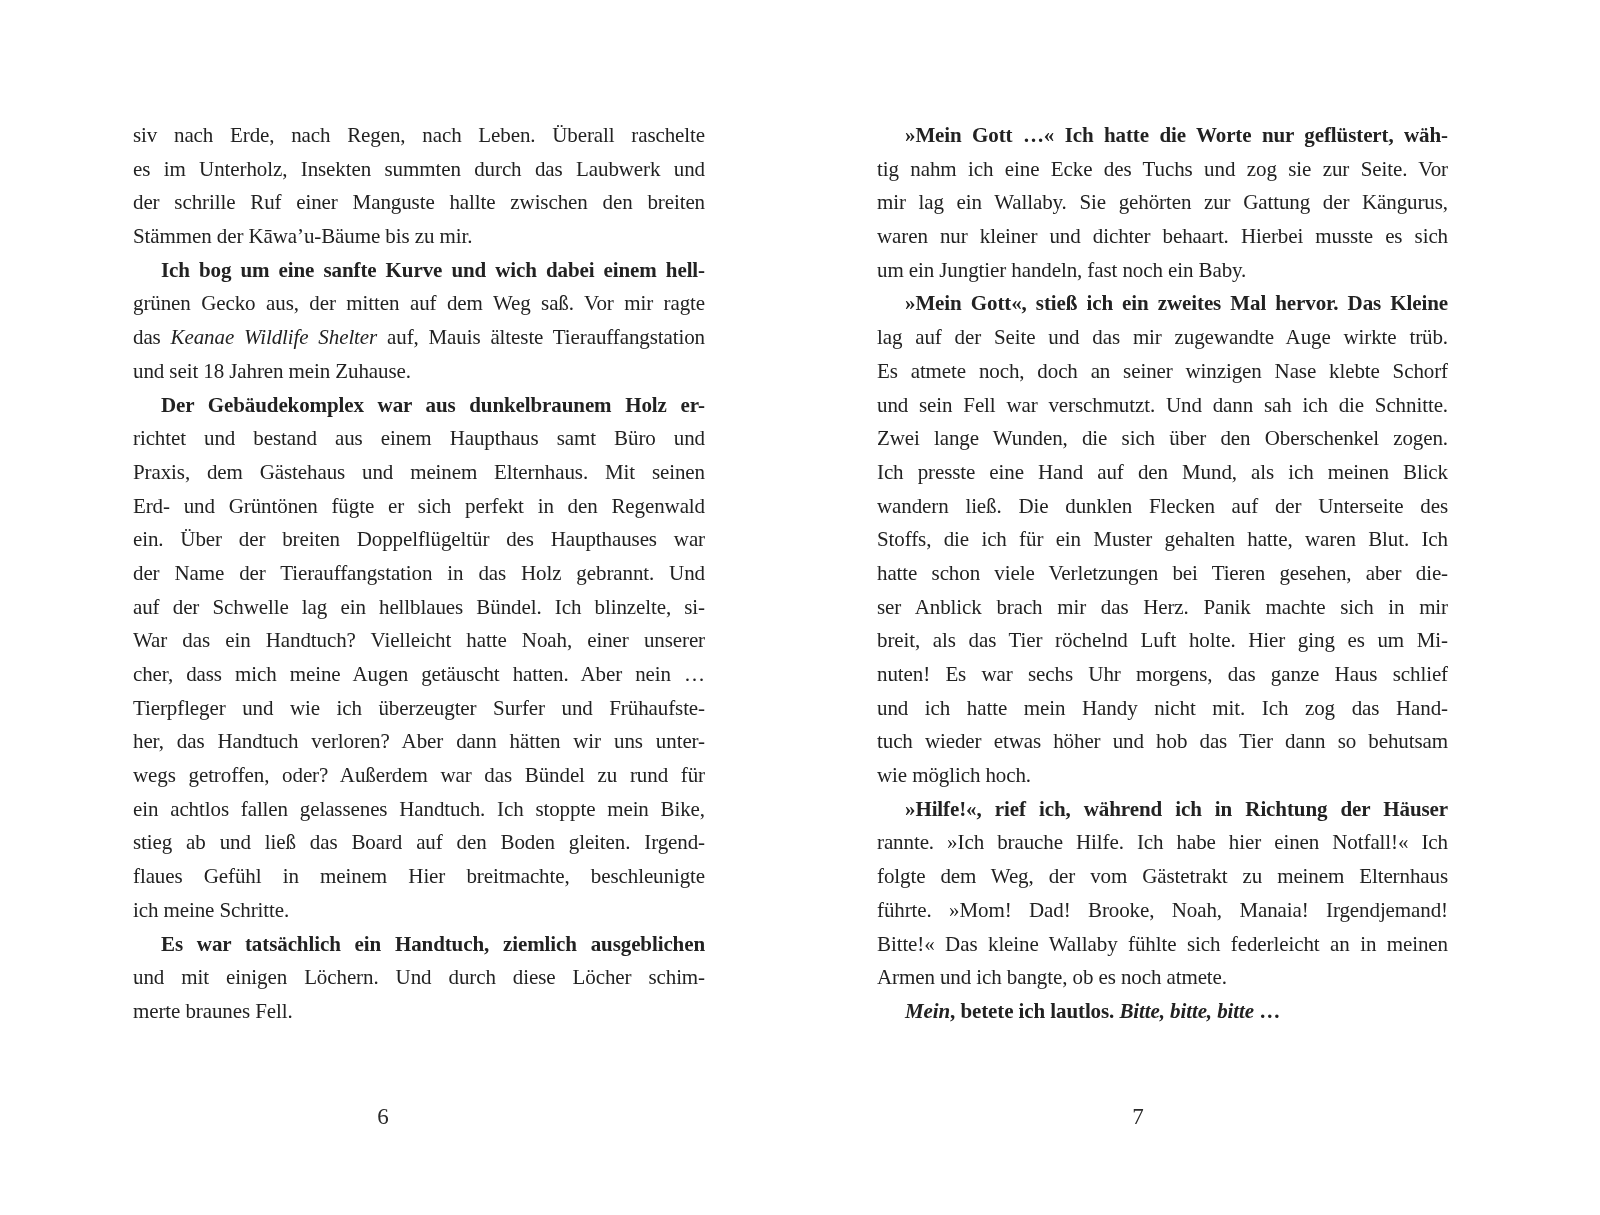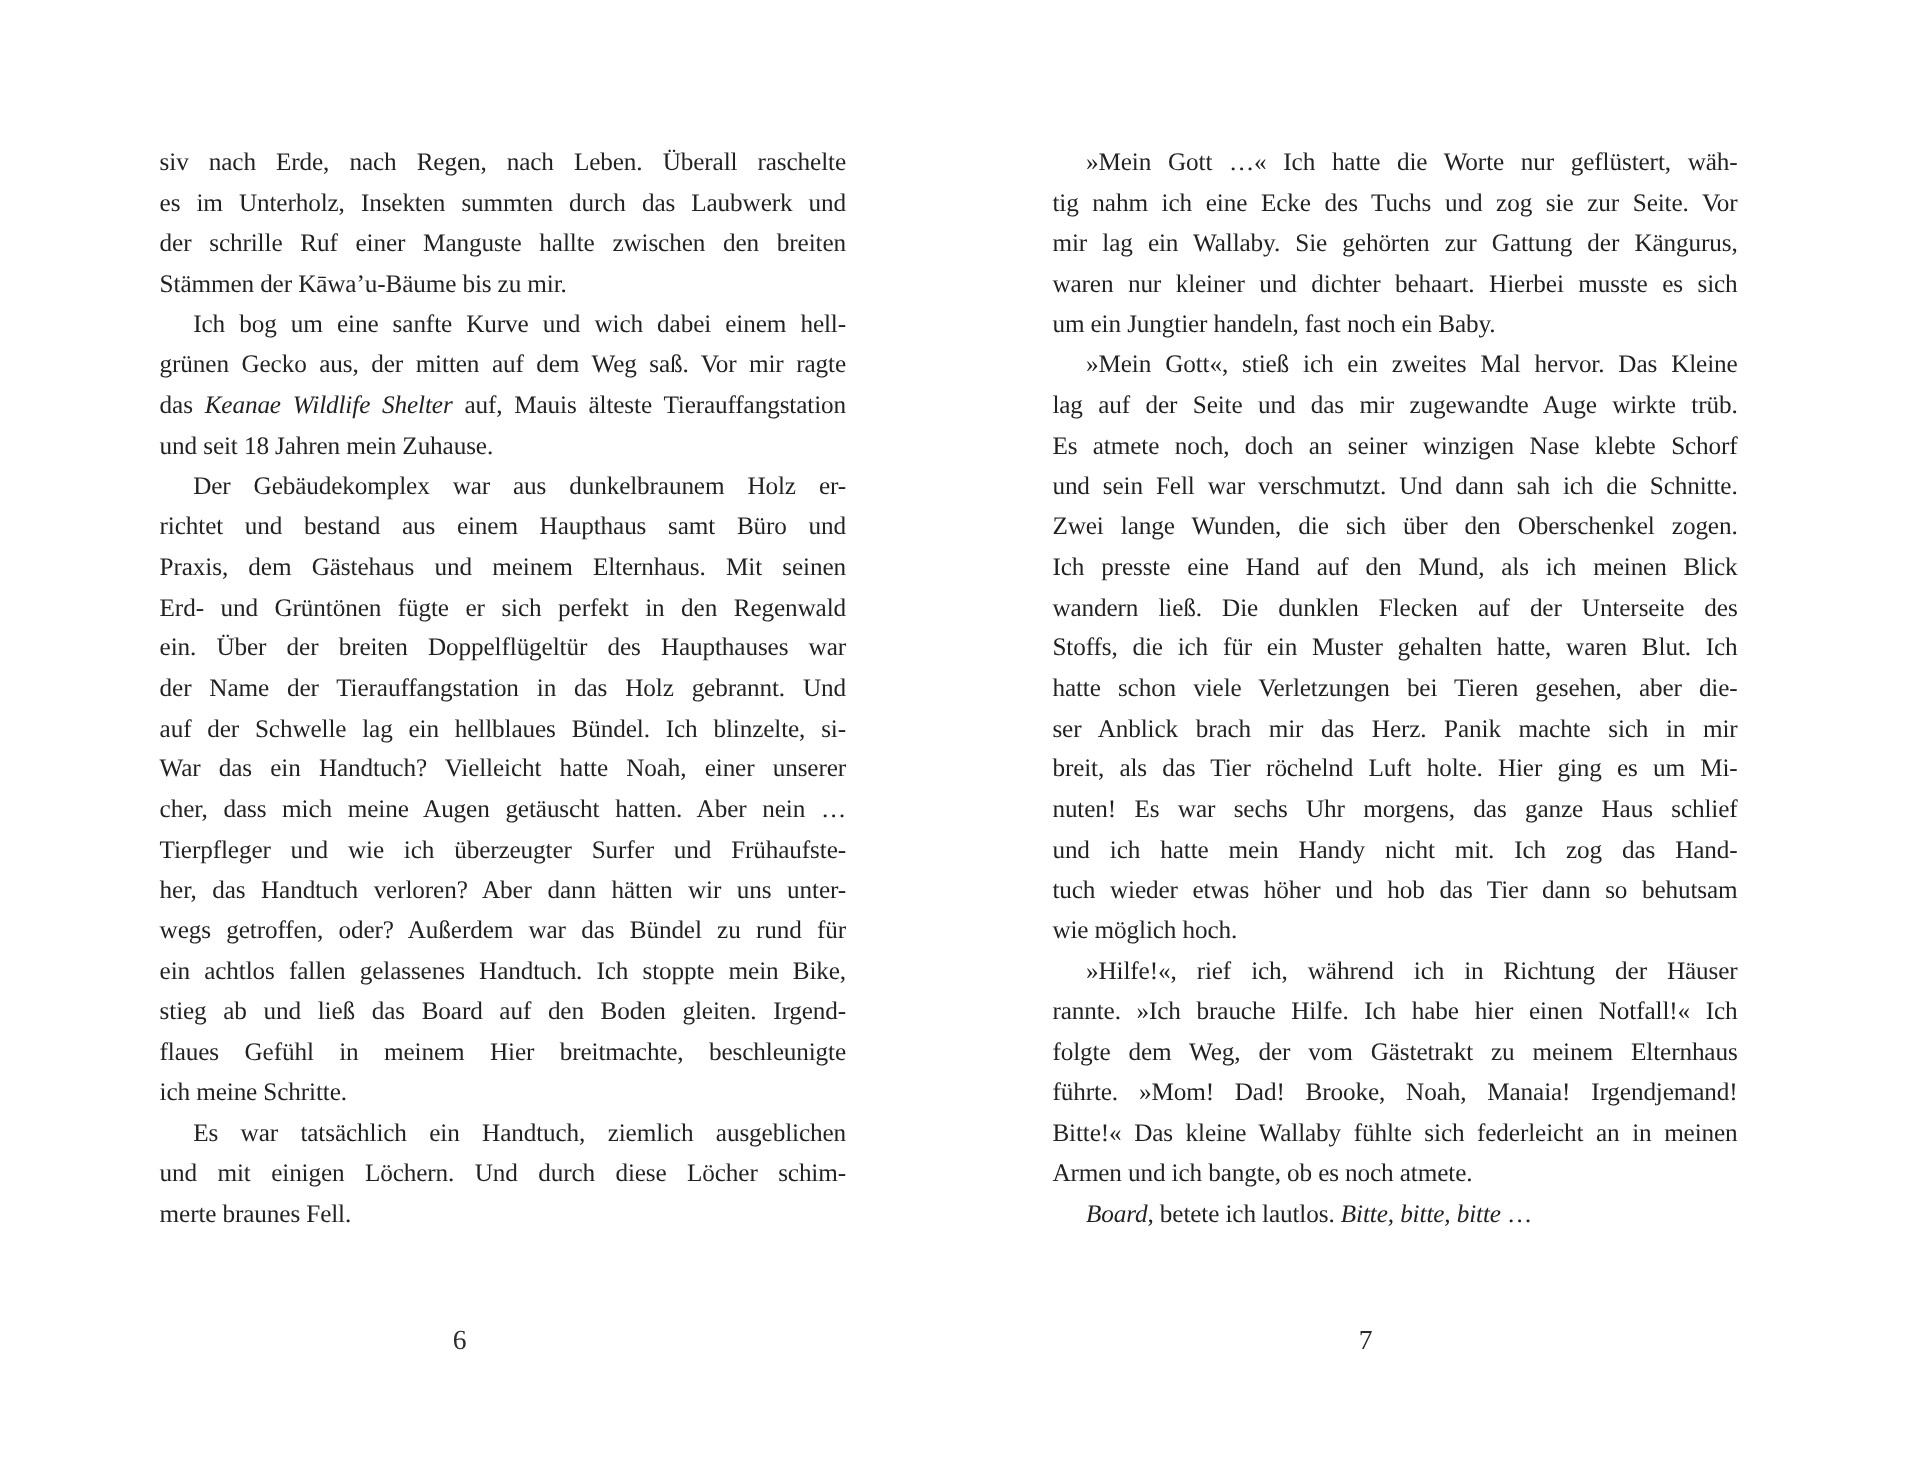--- a/index.html
+++ b/index.html
@@ -23,21 +23,21 @@
   .line {
     height: 33.7px;
     line-height: 33.7px;
     font-size: 21px;
     letter-spacing: -0.1px;
     text-align: justify;
     text-align-last: justify;
     white-space: normal;
     color: #222222;
   }
-  .line.indent { text-indent: 28px; }
+  .line.indent { text-indent: 28px; font-weight: bold; }
   .line.para-end { text-align: center; text-align-last: left; }
   .line em { font-style: italic; }
   .page-number {
     position: absolute;
     top: 1086px;
     width: 60px;
     text-align: center;
     font-size: 23px;
     color: #2b2b2b;
   }
@@ -103,18 +103,18 @@
         <div class="line">nuten! Es war sechs Uhr morgens, das ganze Haus schlief</div>
         <div class="line">und ich hatte mein Handy nicht mit. Ich zog das Hand-</div>
         <div class="line">tuch wieder etwas höher und hob das Tier dann so behutsam</div>
         <div class="line para-end">wie möglich hoch.</div>
         <div class="line indent">»Hilfe!«, rief ich, während ich in Richtung der Häuser</div>
         <div class="line">rannte. »Ich brauche Hilfe. Ich habe hier einen Notfall!« Ich</div>
         <div class="line">folgte dem Weg, der vom Gästetrakt zu meinem Elternhaus</div>
         <div class="line">führte. »Mom! Dad! Brooke, Noah, Manaia! Irgendjemand!</div>
         <div class="line">Bitte!« Das kleine Wallaby fühlte sich federleicht an in meinen</div>
         <div class="line para-end">Armen und ich bangte, ob es noch atmete.</div>
-        <div class="line indent para-end"><em>Board</em><span>, betete ich lautlos. </span><em>Bitte, bitte, bitte</em><span> …</span></div>
+        <div class="line indent para-end"><em>Mein</em><span>, betete ich lautlos. </span><em>Bitte, bitte, bitte</em><span> …</span></div>
       </div>
     <div class="page-number page-number-right">7</div>
   </section>
 
 </div>
 
 </body></html>

